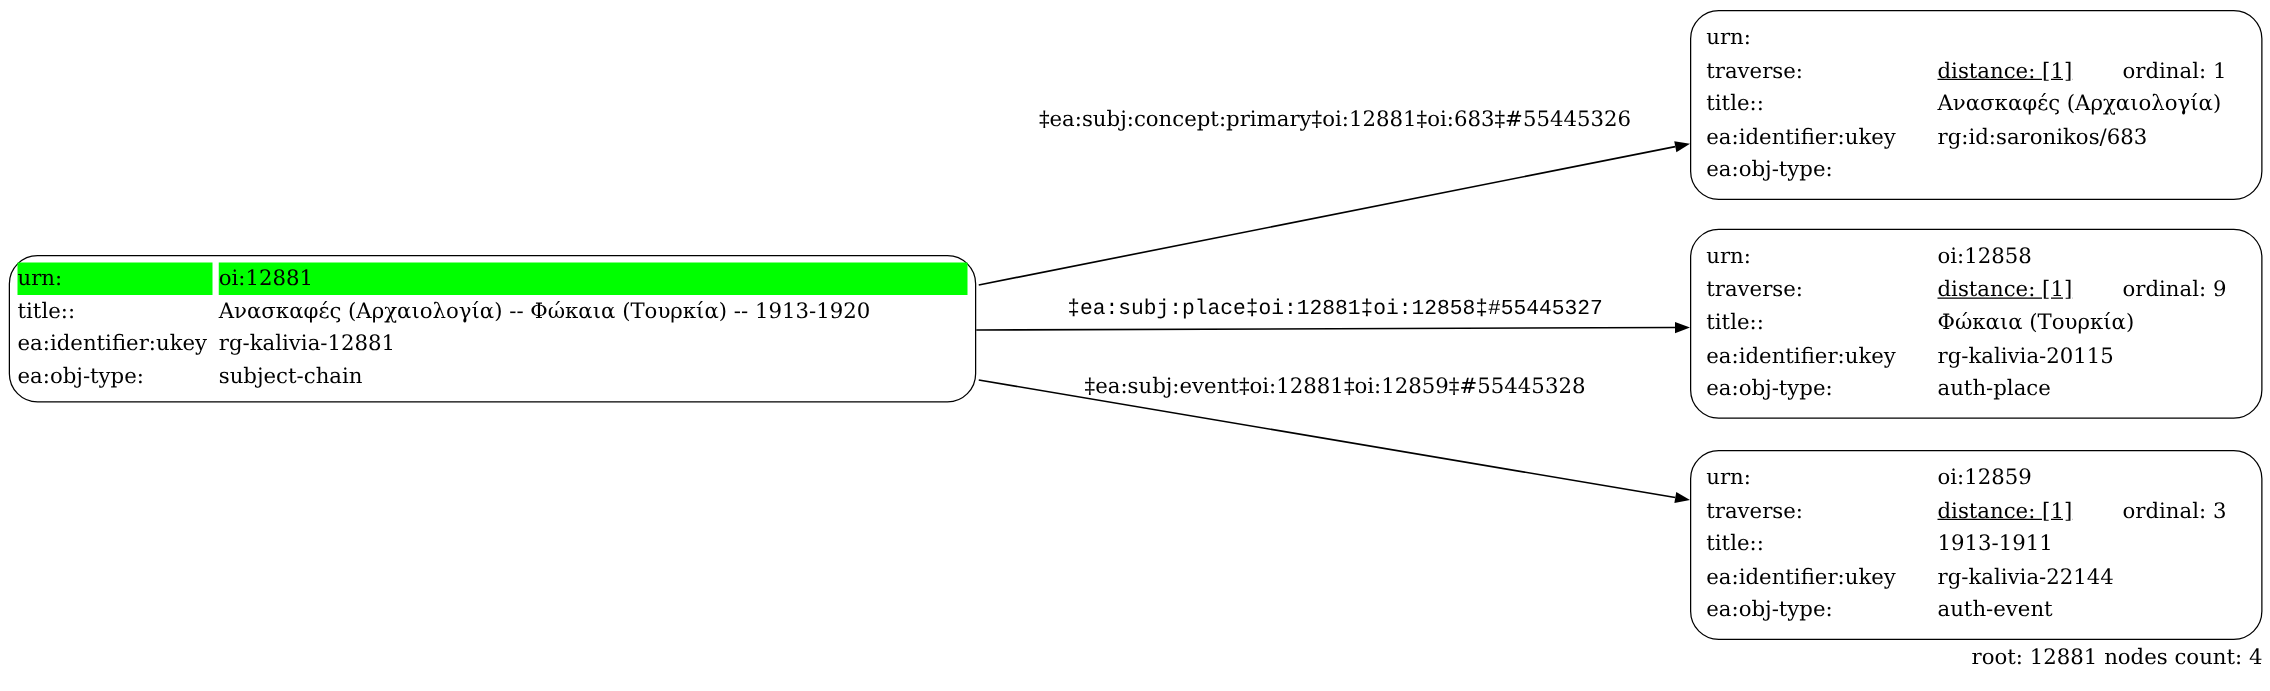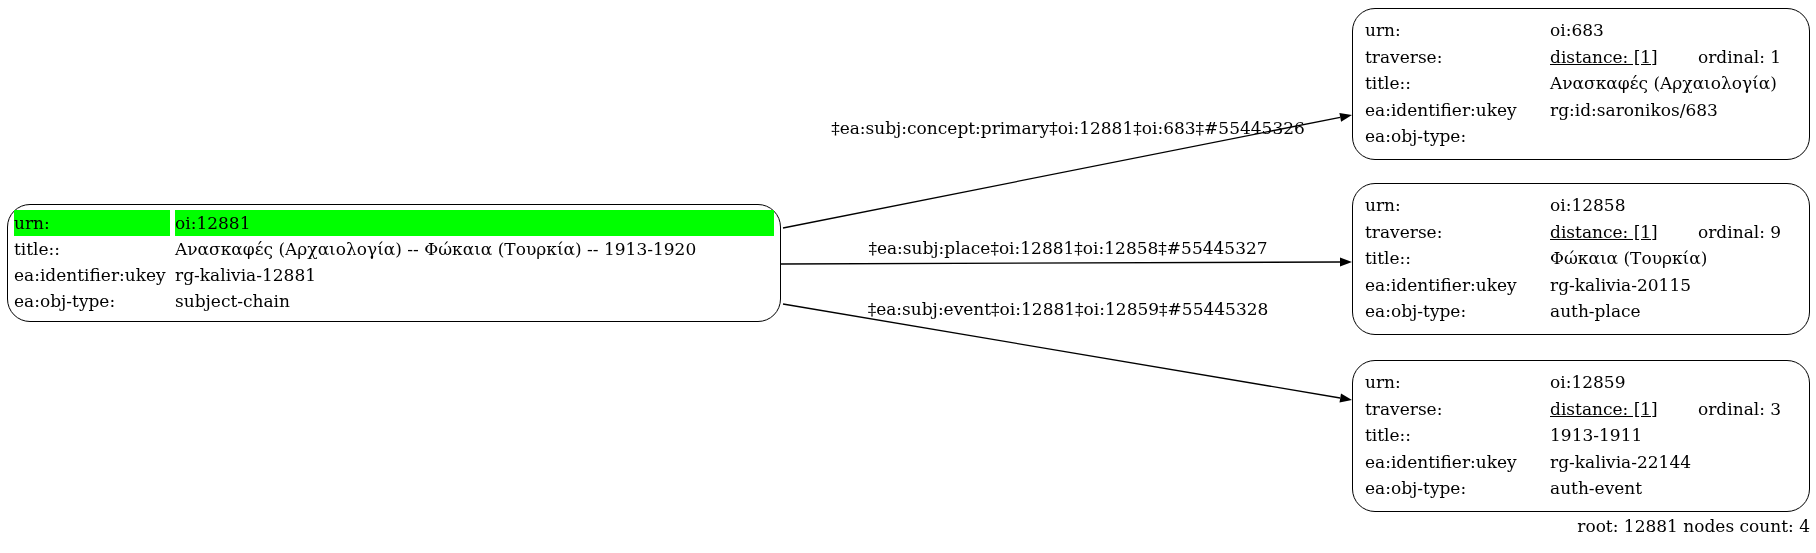--- a/index.html
+++ b/index.html
@@ -57,28 +57,27 @@
     <div class="row">
       <span class="lbl">ea:identifier:ukey</span>
       <span class="val">rg-kalivia-12881</span>
     </div>
     <div class="row">
       <span class="lbl">ea:obj-type:</span>
       <span class="val">subject-chain</span>
     </div>
   </div>
 
-  <div class="edge-label" style="top:86px;margin-top:32px;">‡ea:subj:concept:primary‡oi:12881‡oi:683‡#55445326</div>
-  <div class="edge-label" style="top:238px;">‡ea:subj:place‡oi:12881‡oi:12858‡#55445327</div>
+  <div class="edge-label" style="top:86px;">‡ea:subj:concept:primary‡oi:12881‡oi:683‡#55445326</div>
+  <div class="edge-label" style="top:238px;font-family:Liberation Mono, monospace;">‡ea:subj:place‡oi:12881‡oi:12858‡#55445327</div>
   <div class="edge-label" style="top:299px;">‡ea:subj:event‡oi:12881‡oi:12859‡#55445328</div>
 
   <div class="gnode right-node" style="top:8px;">
     <div class="row">
       <span class="lbl">urn:</span>
-      <span class="val">oi:683</span>
     </div>
     <div class="row">
       <span class="lbl">traverse:</span>
       <span class="val"><span class="dist">distance: [1]</span><span>ordinal: 1</span></span>
     </div>
     <div class="row">
       <span class="lbl">title::</span>
       <span class="val">Ανασκαφές (Αρχαιολογία)</span>
     </div>
     <div class="row">

